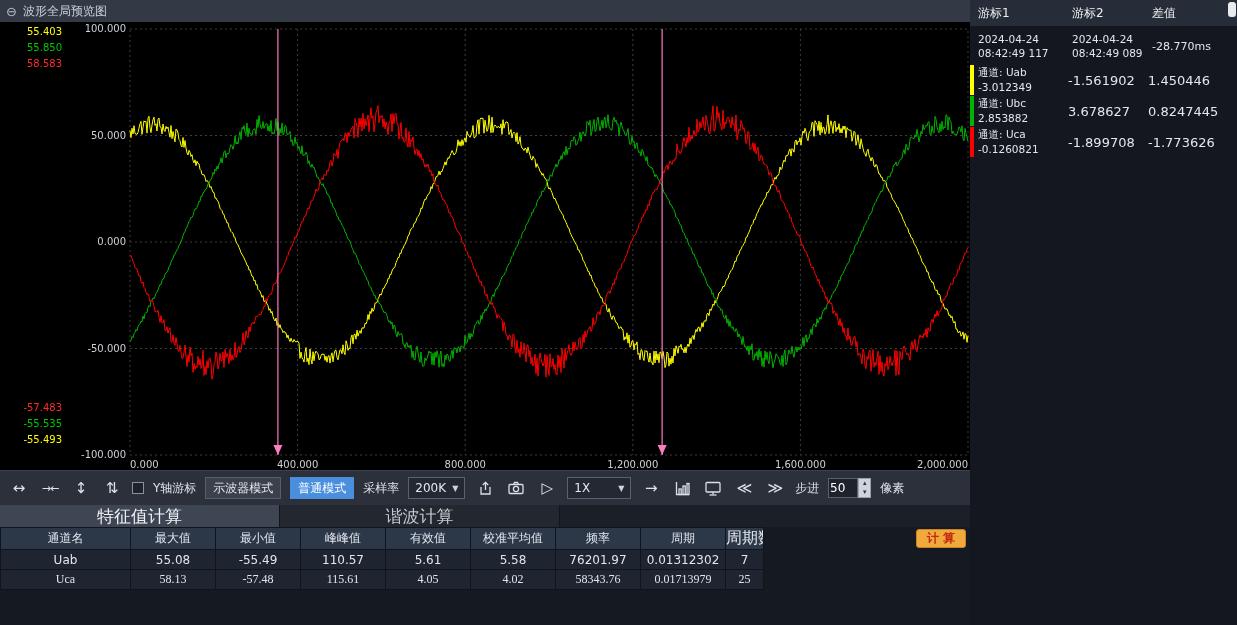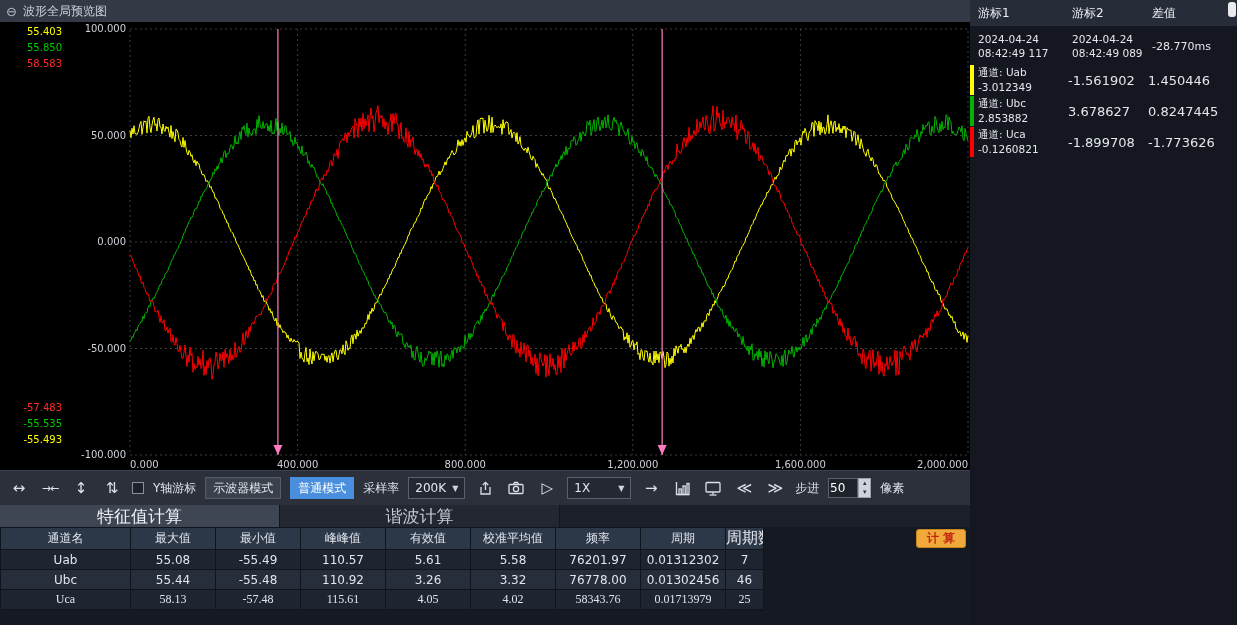--- a/index.html
+++ b/index.html
@@ -218,31 +218,20 @@
           <td>Uab</td>
           <td>55.08</td>
           <td>-55.49</td>
           <td>110.57</td>
           <td>5.61</td>
           <td>5.58</td>
           <td>76201.97</td>
           <td>0.01312302</td>
           <td>7</td>
         </tr>
-        <tr class="r2">
-          <td>Ubc</td>
-          <td>55.44</td>
-          <td>-55.48</td>
-          <td>110.92</td>
-          <td>3.26</td>
-          <td>3.32</td>
-          <td>76778.00</td>
-          <td>0.01302456</td>
-          <td>46</td>
-        </tr>
         <tr class="r3">
           <td>Uca</td>
           <td>58.13</td>
           <td>-57.48</td>
           <td>115.61</td>
           <td>4.05</td>
           <td>4.02</td>
           <td>58343.76</td>
           <td>0.01713979</td>
           <td>25</td>

